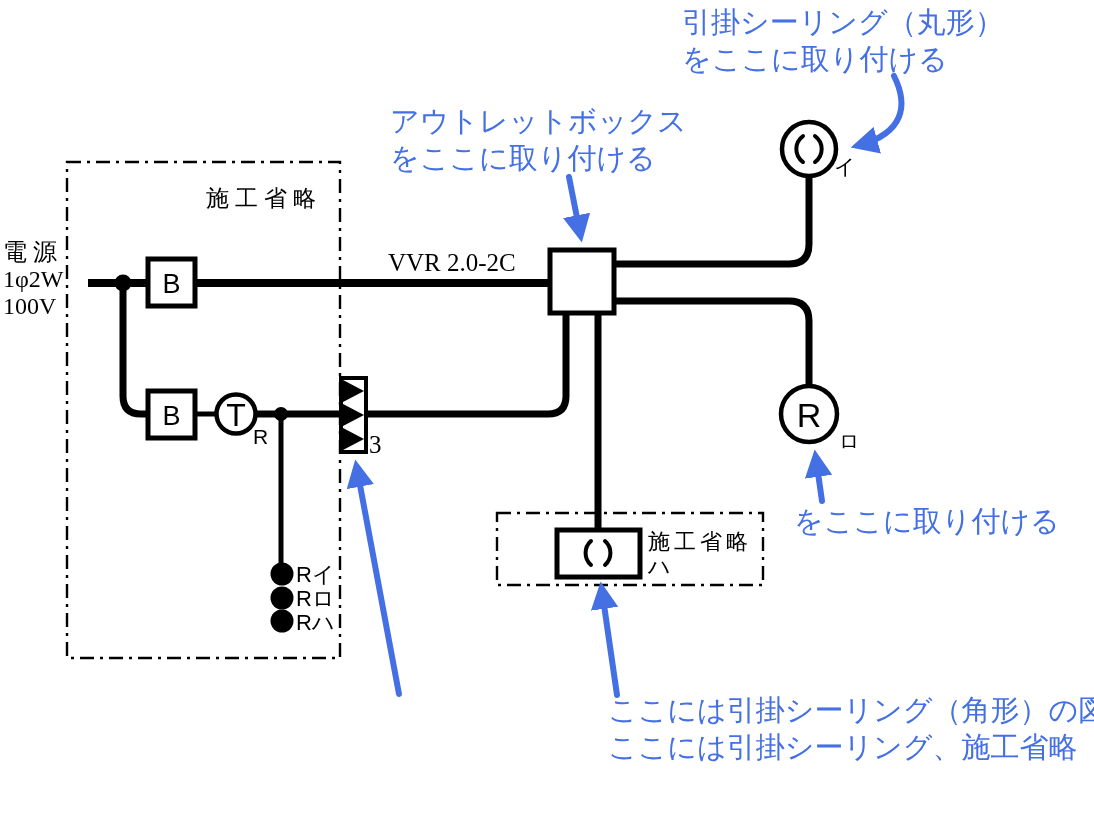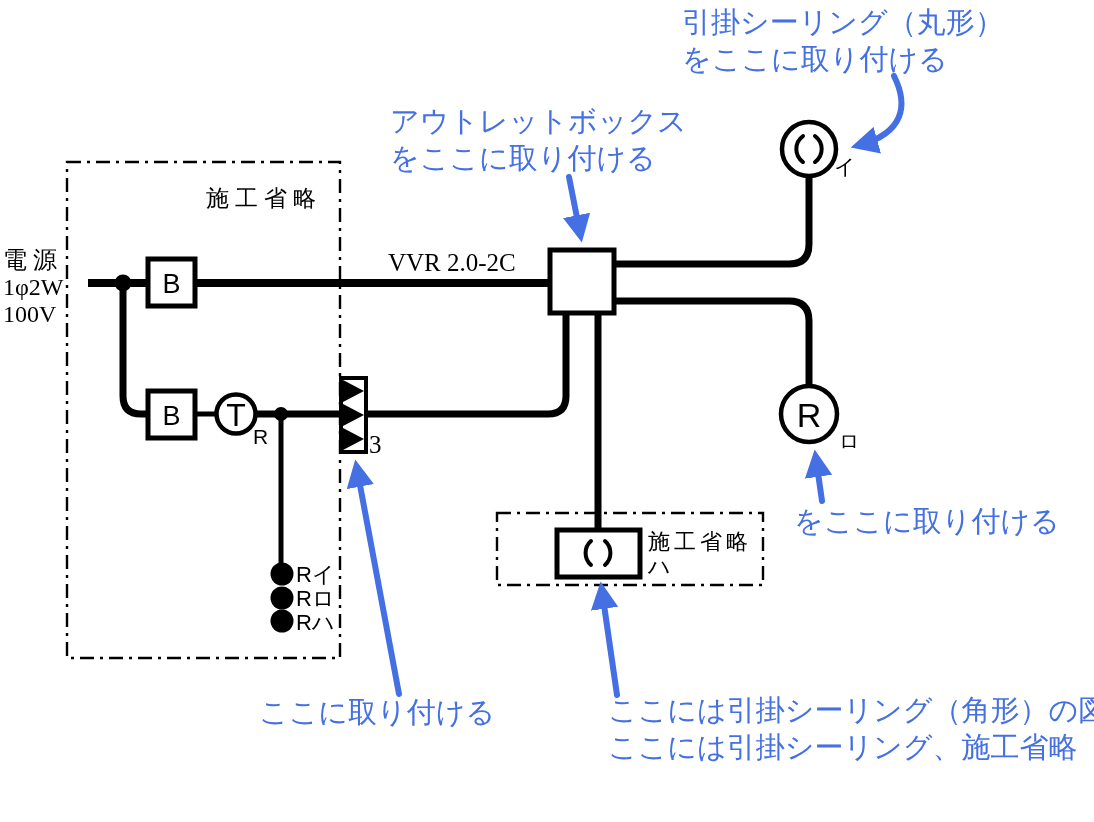--- a/index.html
+++ b/index.html
@@ -31,21 +31,21 @@
   .sanslabel{font-family:"Liberation Sans","DejaVu Sans",sans-serif;fill:var(--line-black);}
 
   
   .blue-note{
     position:absolute;color:var(--annotation-blue);
     font-family:"Liberation Sans","DejaVu Sans",sans-serif;
     font-size:29px;line-height:37px;white-space:nowrap;
   }
   .power-label{
     position:absolute;left:3px;top:239px;color:var(--line-black);
-    font-size:24px;line-height:27px;white-space:nowrap;margin-top:8px;
+    font-size:24px;line-height:27px;white-space:nowrap;
   }
 </style>
 </head>
 <body>
 
 <div id="stage">
 
   <svg id="diagram" width="1094" height="822" viewBox="0 0 1094 822">
     <defs>
       <marker id="bluehead" viewBox="0 0 10 10" refX="6.5" refY="5" markerWidth="4.6" markerHeight="4.6" orient="auto-start-reverse">
@@ -147,21 +147,20 @@
   <div class="blue-note" style="left:383px;top:103px;margin-left:7px;">
     <div>アウトレットボックス</div>
     <div>をここに取り付ける</div>
   </div>
 
   <div class="blue-note" style="left:794px;top:503px;">
     <div>をここに取り付ける</div>
   </div>
 
   <div class="blue-note" style="left:259px;top:694px;">
-    <div>ここに取り付ける</div>
   </div>
 
   <div class="blue-note" style="left:608px;top:692px;">
     <div>ここには引掛シーリング（角形）の図</div>
     <div>ここには引掛シーリング、施工省略</div>
   </div>
 
 </div>
 
 </body></html>

